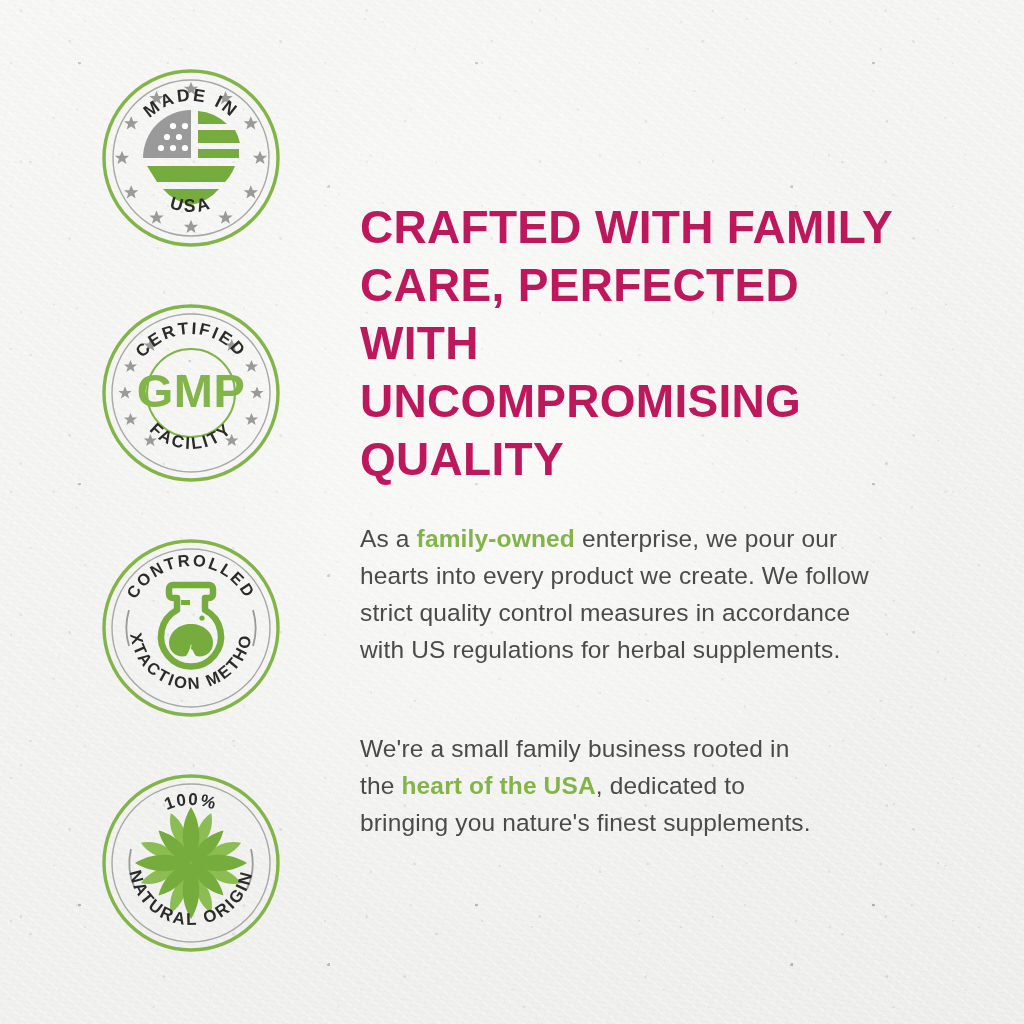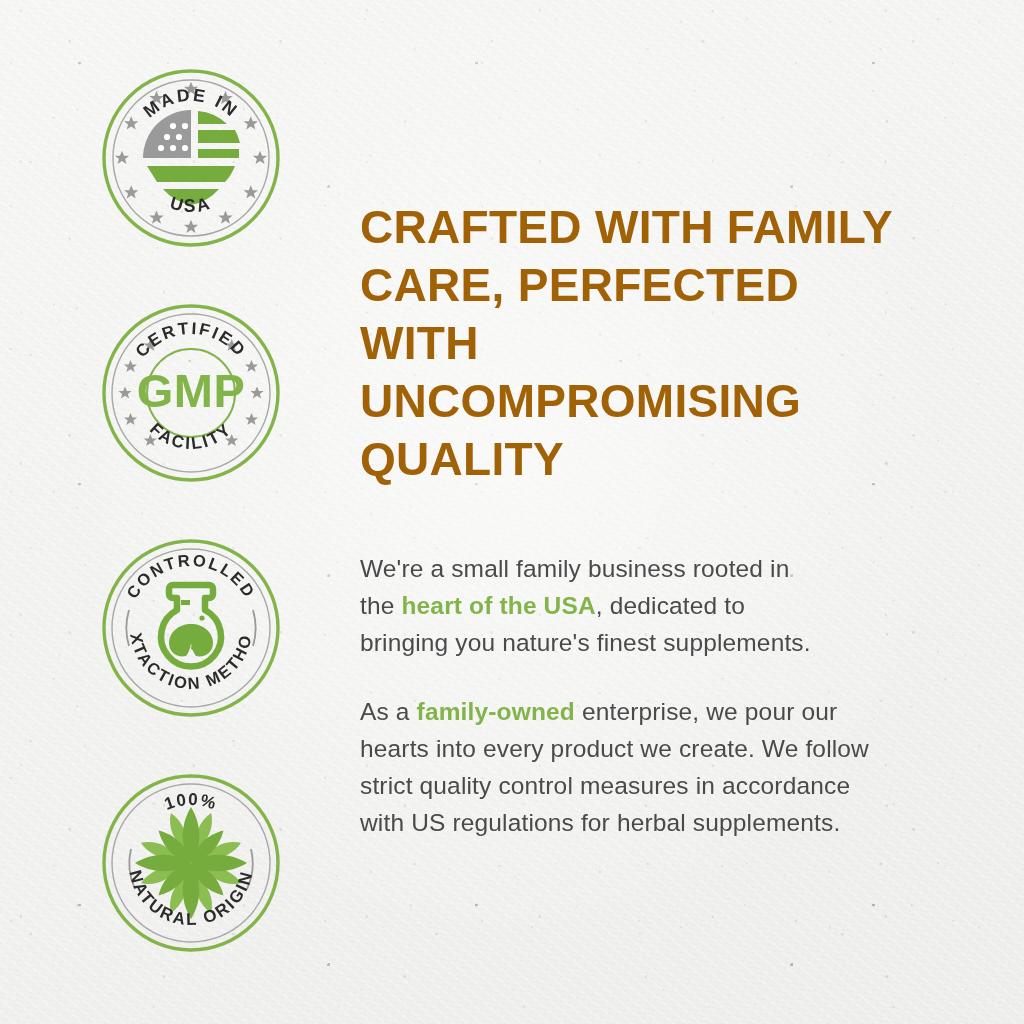--- a/index.html
+++ b/index.html
@@ -90,21 +90,21 @@
   #text-column {
     position: absolute;
     left: 360px;
     top: 198px;
     width: 560px;
   }
 
   
   #headline {
     margin: 0;
-    color: #a16207;
+    color: #be185d;
     font-family: "Liberation Sans", sans-serif;
     font-weight: 700;
     font-size: 46px;
     line-height: 58px;
     letter-spacing: 0.3px;
     text-transform: uppercase;
     white-space: pre-line;
   }
 
   
@@ -317,19 +317,19 @@
 
     </div>
 
     <div id="text-column">
 
       <h1 id="headline">CRAFTED WITH FAMILY
 CARE, PERFECTED WITH
 UNCOMPROMISING
 QUALITY</h1>
 
+      <p class="body-para" id="para-2"><span>As a </span><span class="hl">family-owned</span><span> enterprise, we pour our hearts into every product we create. We follow strict quality control measures in accordance with US regulations for herbal supplements.</span></p>
       <p class="body-para" id="para-1"><span>We're a small family business rooted in the </span><span class="hl">heart of the USA</span><span>, dedicated to bringing you nature's finest supplements.</span></p>
-      <p class="body-para" id="para-2"><span>As a </span><span class="hl">family-owned</span><span> enterprise, we pour our hearts into every product we create. We follow strict quality control measures in accordance with US regulations for herbal supplements.</span></p>
 
     </div>
 
   </div>
 </div>
 
 </body></html>

